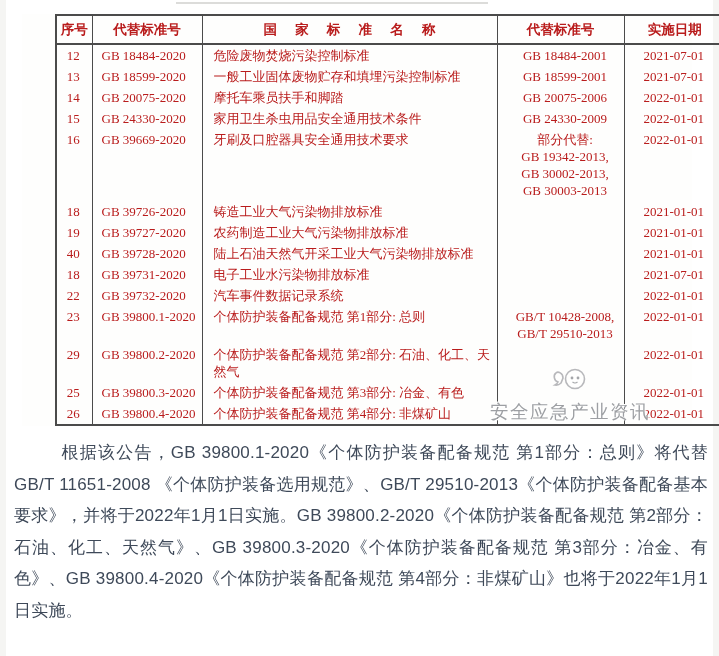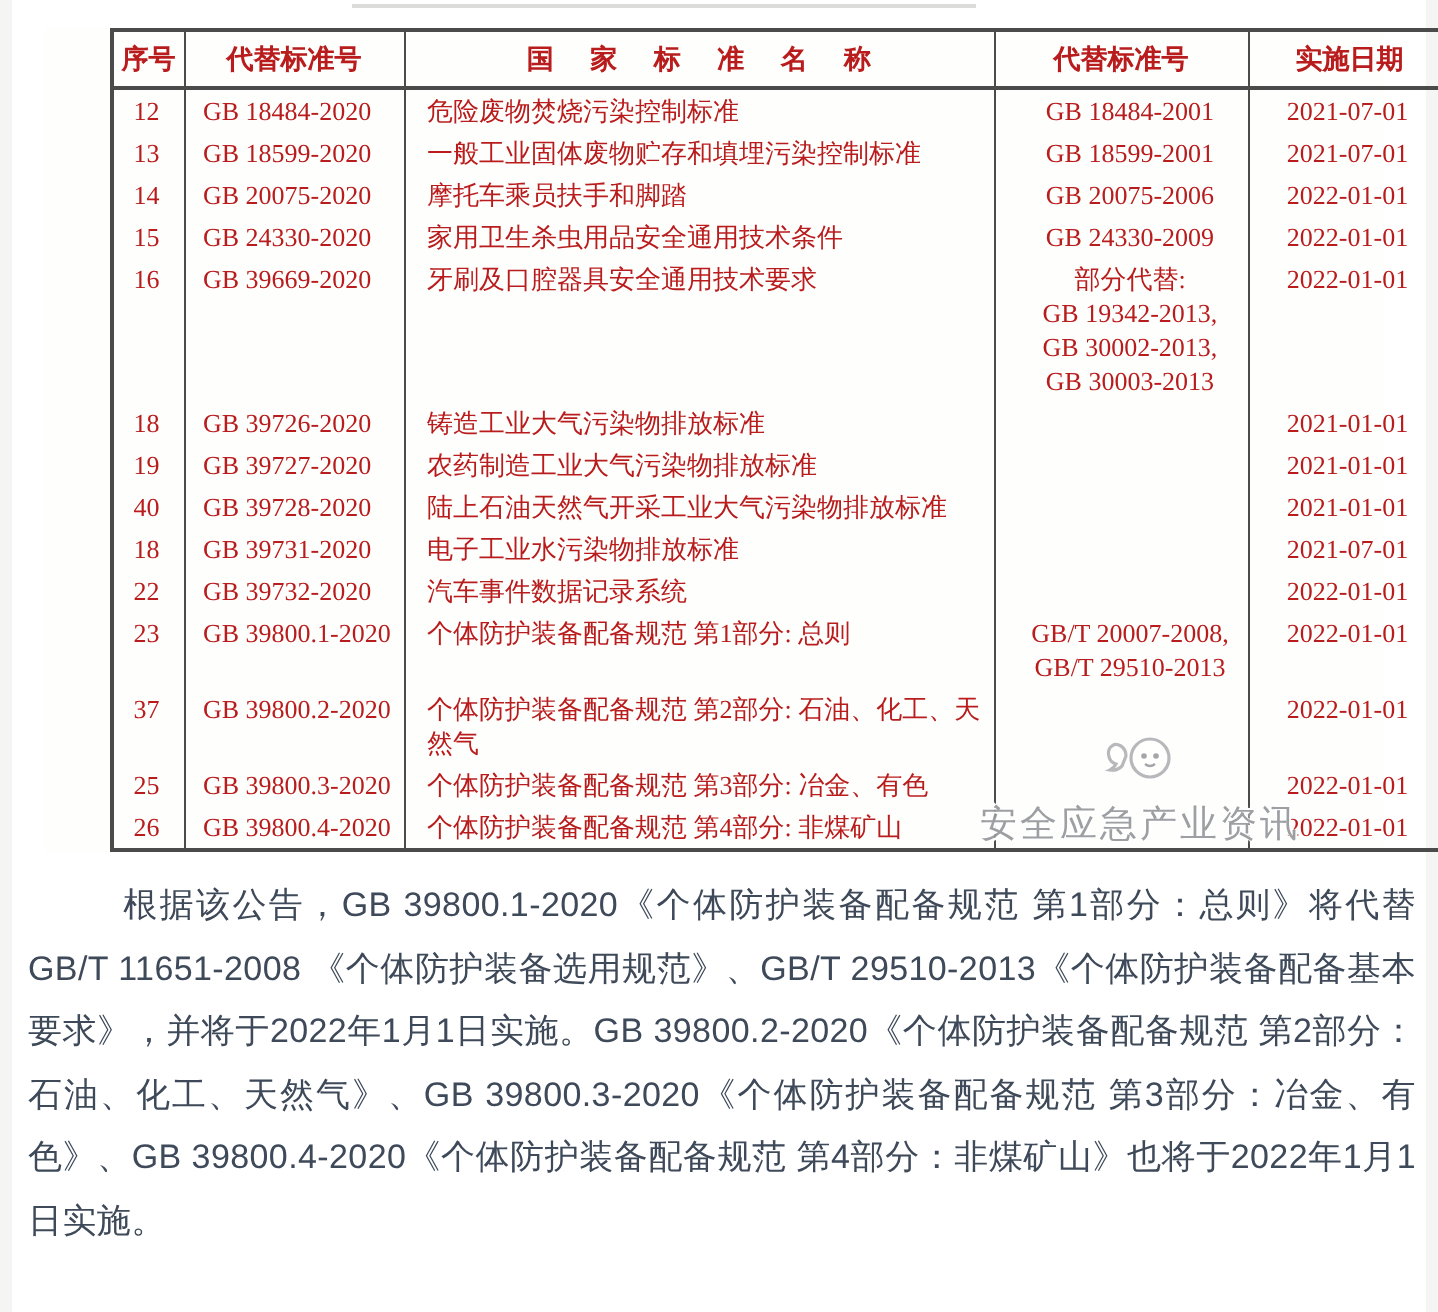--- a/index.html
+++ b/index.html
@@ -200,27 +200,27 @@
     <td class="c-code">GB 39732-2020</td>
     <td class="c-name">汽车事件数据记录系统</td>
     <td class="c-rep"></td>
     <td class="c-date">2022-01-01</td>
   </tr>
           <tr>
     <td class="c-no">23</td>
     <td class="c-code">GB 39800.1-2020</td>
     <td class="c-name">个体防护装备配备规范 第1部分: 总则</td>
     <td class="c-rep">
-              <div>GB/T 20007-2008,</div>
+              <div>GB/T 10428-2008,</div>
               <div>GB/T 29510-2013</div>
             </td>
     <td class="c-date">2022-01-01</td>
   </tr>
           <tr>
-    <td class="c-no">37</td>
+    <td class="c-no">29</td>
     <td class="c-code">GB 39800.2-2020</td>
     <td class="c-name">个体防护装备配备规范 第2部分: 石油、化工、天然气</td>
     <td class="c-rep"></td>
     <td class="c-date">2022-01-01</td>
   </tr>
           <tr>
     <td class="c-no">25</td>
     <td class="c-code">GB 39800.3-2020</td>
     <td class="c-name">个体防护装备配备规范 第3部分: 冶金、有色</td>
     <td class="c-rep"></td>

